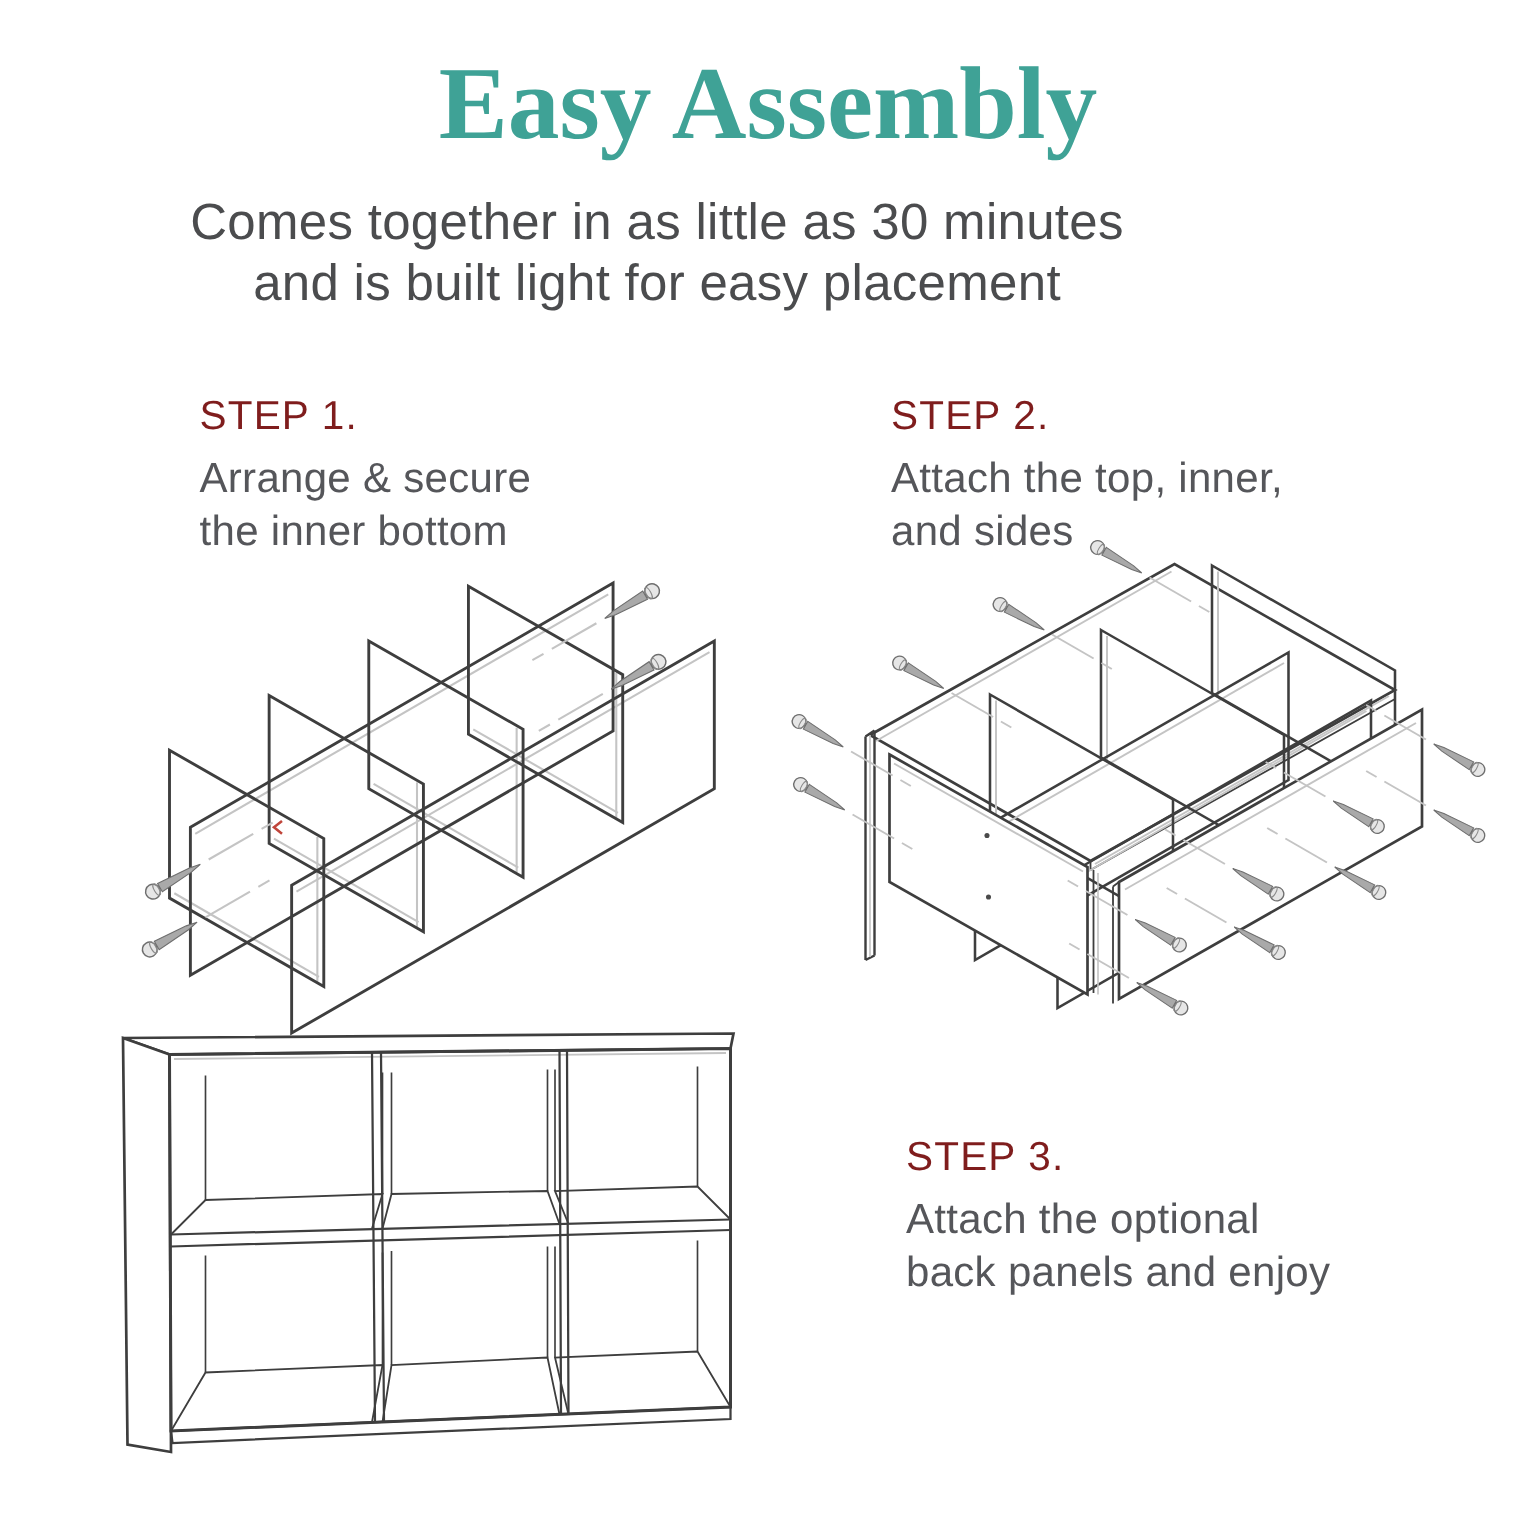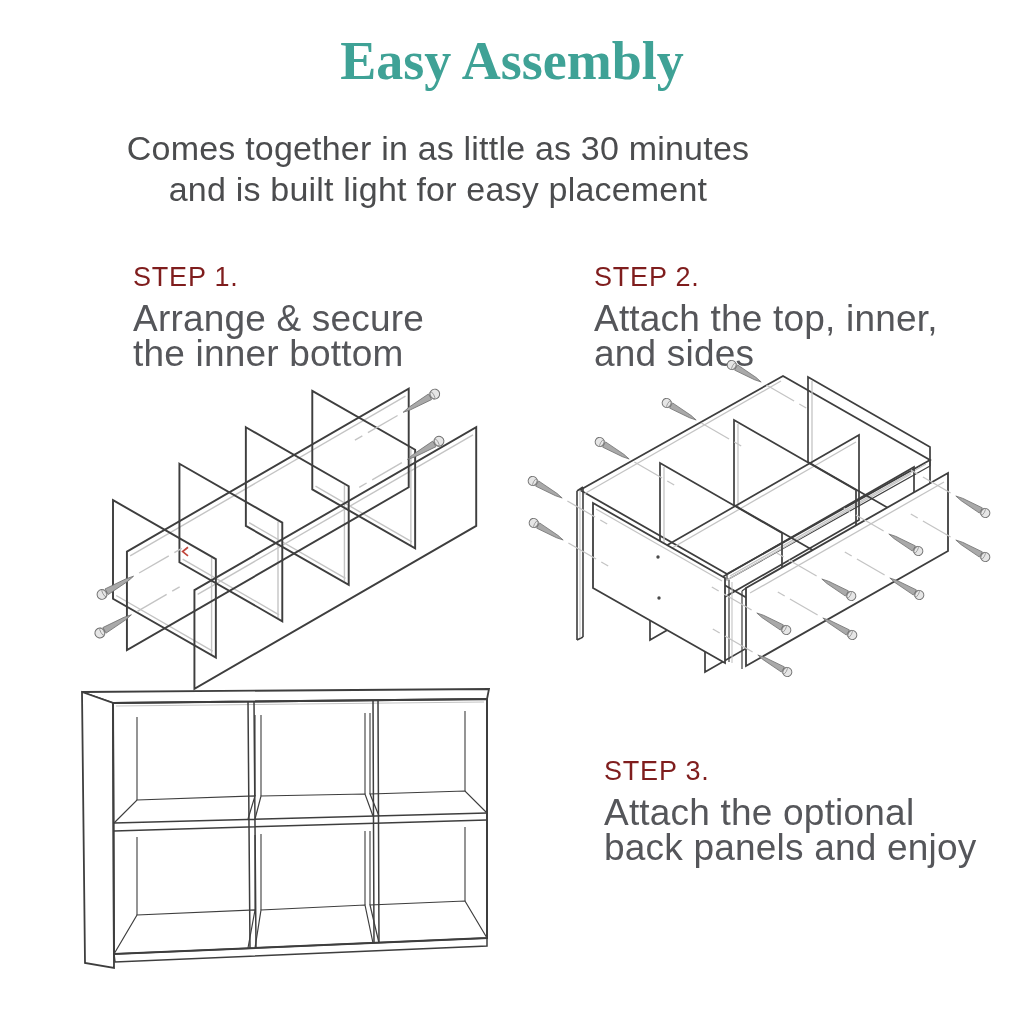--- a/index.html
+++ b/index.html
@@ -3,34 +3,34 @@
 <meta charset="utf-8">
 <style>
   html,body{margin:0;padding:0;background:#ffffff;}
   .canvas{
     position:relative;width:1024px;height:1024px;background:#ffffff;
     overflow:hidden;font-family:"Liberation Sans", sans-serif;
   }
   .page-title{
     position:absolute;top:30px;left:0;width:1024px;margin:0;
     text-align:center;font-family:"Liberation Serif", serif;
-    font-size:54px;font-weight:700;color:#3FA296;letter-spacing:0px;
+    font-size:69px;font-weight:700;color:#3FA296;letter-spacing:0px;
   }
   .subtitle{
     position:absolute;top:128px;left:0;width:876px;margin:0;
     text-align:center;font-size:34px;line-height:41px;color:#4B4C4E;
     letter-spacing:0.2px;font-weight:400;
   }
   .step-block{position:absolute;}
   .step-label{
     font-size:27px;font-weight:400;color:#7f1d1d;letter-spacing:0.8px;
     margin:0 0 8px 0;
   }
   .step-body{
-    font-size:37px;line-height:35px;color:#55565A;margin:0;letter-spacing:0.2px;
+    font-size:28px;line-height:35px;color:#55565A;margin:0;letter-spacing:0.2px;
   }
   .step1-text{left:133px;top:262px;}
   .step2-text{left:594px;top:262px;}
   .step3-text{left:560px;top:756px;margin-left:44px;}
   .illus{position:absolute;}
   .illus-step1{left:38px;top:380px;}
   .illus-step2{left:500px;top:350px;}
   .illus-step3{left:40px;top:675px;}
   svg{display:block;}
   .ln{stroke:#3E3E3E;fill:none;}

